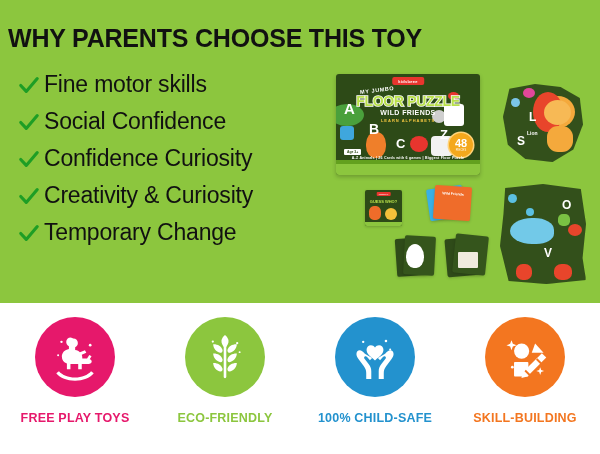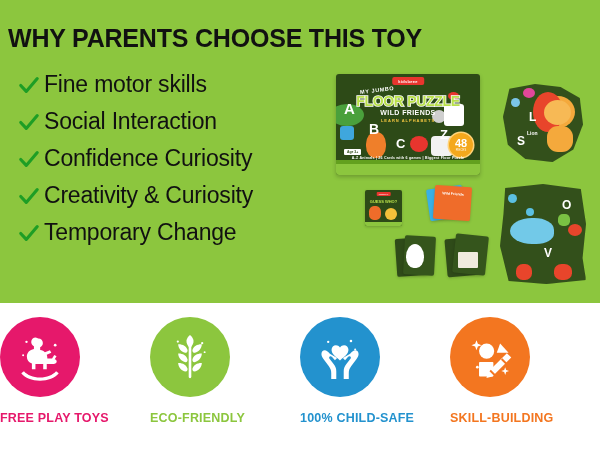--- a/index.html
+++ b/index.html
@@ -153,21 +153,21 @@
     position:absolute;left:88px;top:182px;width:18px;height:24px;background:#ffffff;
     border-radius:50% 50% 42% 42%/55% 55% 45% 45%;
   }
 
   
   .features{
     position:absolute;left:0;top:303px;width:600px;height:151px;background:#ffffff;
     display:flex;
   }
   .feature{
-    flex:1;display:flex;flex-direction:column;align-items:flex-start;justify-content:flex-start;
+    flex:1;display:flex;flex-direction:column;align-items:center;justify-content:flex-start;
     padding-top:14px;
   }
   .feature-circle{
     width:80px;height:80px;border-radius:50%;
     display:flex;align-items:center;justify-content:center;
   }
   .feature-label{
     margin-top:14px;font-size:12.5px;font-weight:bold;letter-spacing:.2px;white-space:nowrap;
   }
   .c-pink{background:#E6186B;}
@@ -194,21 +194,21 @@
         <svg class="check-icon" viewBox="0 0 24 24">
             <path d="M3 12.5 L9 19 L21 5" fill="none" stroke="#1E9E25" stroke-width="3.4" stroke-linecap="round" stroke-linejoin="round"></path>
           </svg>
         <span class="benefit-label">Fine motor skills</span>
       </li>
 
       <li class="benefit-item">
         <svg class="check-icon" viewBox="0 0 24 24">
             <path d="M3 12.5 L9 19 L21 5" fill="none" stroke="#1E9E25" stroke-width="3.4" stroke-linecap="round" stroke-linejoin="round"></path>
           </svg>
-        <span class="benefit-label">Social Interaction</span>
+        <span class="benefit-label">Social Confidence</span>
       </li>
 
       <li class="benefit-item">
         <svg class="check-icon" viewBox="0 0 24 24">
             <path d="M3 12.5 L9 19 L21 5" fill="none" stroke="#1E9E25" stroke-width="3.4" stroke-linecap="round" stroke-linejoin="round"></path>
           </svg>
         <span class="benefit-label">Confidence Curiosity</span>
       </li>
 
       <li class="benefit-item">

